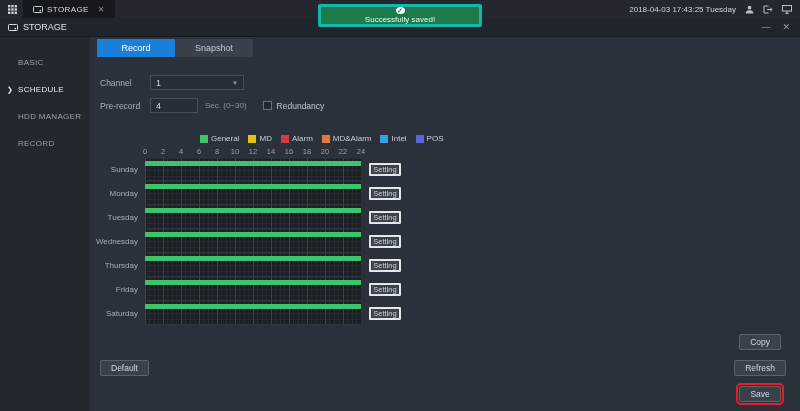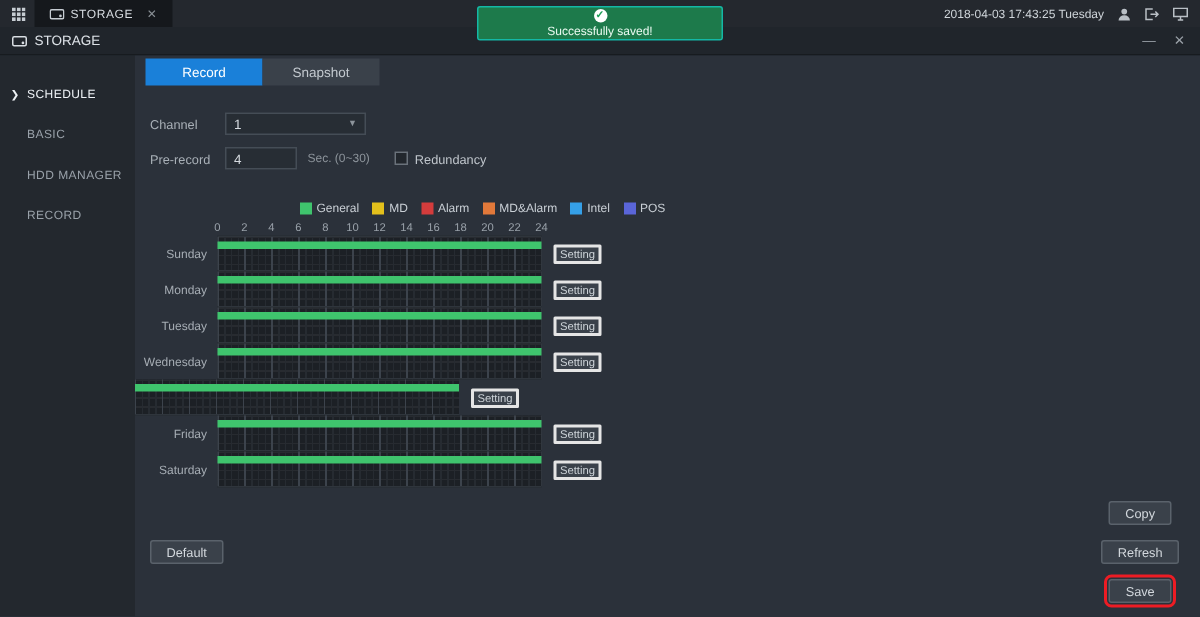--- a/index.html
+++ b/index.html
@@ -15,21 +15,21 @@
   .top-bar { height:18px; background:#24282e; display:flex; align-items:stretch; }
   .tb-item { display:flex; align-items:center; gap:4px; padding:0 10px; font-size:8px; letter-spacing:.4px; color:#ccd2d8; }
   .grid-btn { padding:0 6px 0 8px; }
   .storage-top-tab { background:#15181c; color:#d8dde2; }
   .tab-close { color:#8a9096; margin-left:5px; font-size:8px; }
   .tb-right { margin-left:auto; display:flex; align-items:center; gap:9px; padding-right:8px; font-size:8px; color:#ced4d9; }
   .tb-icon { display:flex; align-items:center; }
 
   
   .toast { position:absolute; left:318px; top:4px; width:164px; height:23px;
-    background:#1d7a4b; border:1px solid #14b8a6; border-radius:2px;
+    background:#1d7a4b; border:3px solid #14b8a6; border-radius:2px;
     display:flex; flex-direction:column; align-items:center; justify-content:center; gap:1px; z-index:20; }
   .toast-circle { width:9px; height:9px; border-radius:50%; background:#ffffff; color:#1d9e57;
     font-size:7px; font-weight:bold; display:flex; align-items:center; justify-content:center; line-height:1; }
   .toast-msg { font-size:8px; color:#eafaf1; }
 
   
   .title-bar { height:19px; background:#20252b; display:flex; align-items:center; gap:5px;
     padding:0 10px 0 8px; border-bottom:1px solid #171b1f; font-size:9px; color:#dde2e7; }
   .win-controls { margin-left:auto; display:flex; gap:12px; color:#9aa1a8; font-size:9px; }
   .win-controls span { cursor:default; }
@@ -167,26 +167,26 @@
     </span>
     <span>STORAGE</span>
     <span class="win-controls">
       <span>—</span>
       <span>✕</span>
     </span>
   </div>
 
   <div class="main">
     <nav class="sidebar">
+        <div class="sb-item">
+          <span>BASIC</span>
+        </div>
         <div class="sb-item active">
           <span class="sb-arrow">❯</span>
           <span>SCHEDULE</span>
-        </div>
-        <div class="sb-item">
-          <span>BASIC</span>
         </div>
         <div class="sb-item">
           <span>HDD MANAGER</span>
         </div>
         <div class="sb-item">
           <span>RECORD</span>
         </div>
       </nav>
 
     <section class="content">
@@ -283,20 +283,21 @@
             <button class="setting-btn">Setting</button>
           </div>
           <div class="day-row">
             <div class="day-label">Wednesday</div>
             <div class="day-cell">
               <div class="day-bar" style="left: 0%; width: 100%; background: rgb(63, 196, 109);"></div>
             </div>
             <button class="setting-btn">Setting</button>
           </div>
           <div class="day-row">
+            <div class="day-label">Thursday</div>
             <div class="day-cell">
               <div class="day-bar" style="left: 0%; width: 100%; background: rgb(63, 196, 109);"></div>
             </div>
             <button class="setting-btn">Setting</button>
           </div>
           <div class="day-row">
             <div class="day-label">Friday</div>
             <div class="day-cell">
               <div class="day-bar" style="left: 0%; width: 100%; background: rgb(63, 196, 109);"></div>
             </div>

